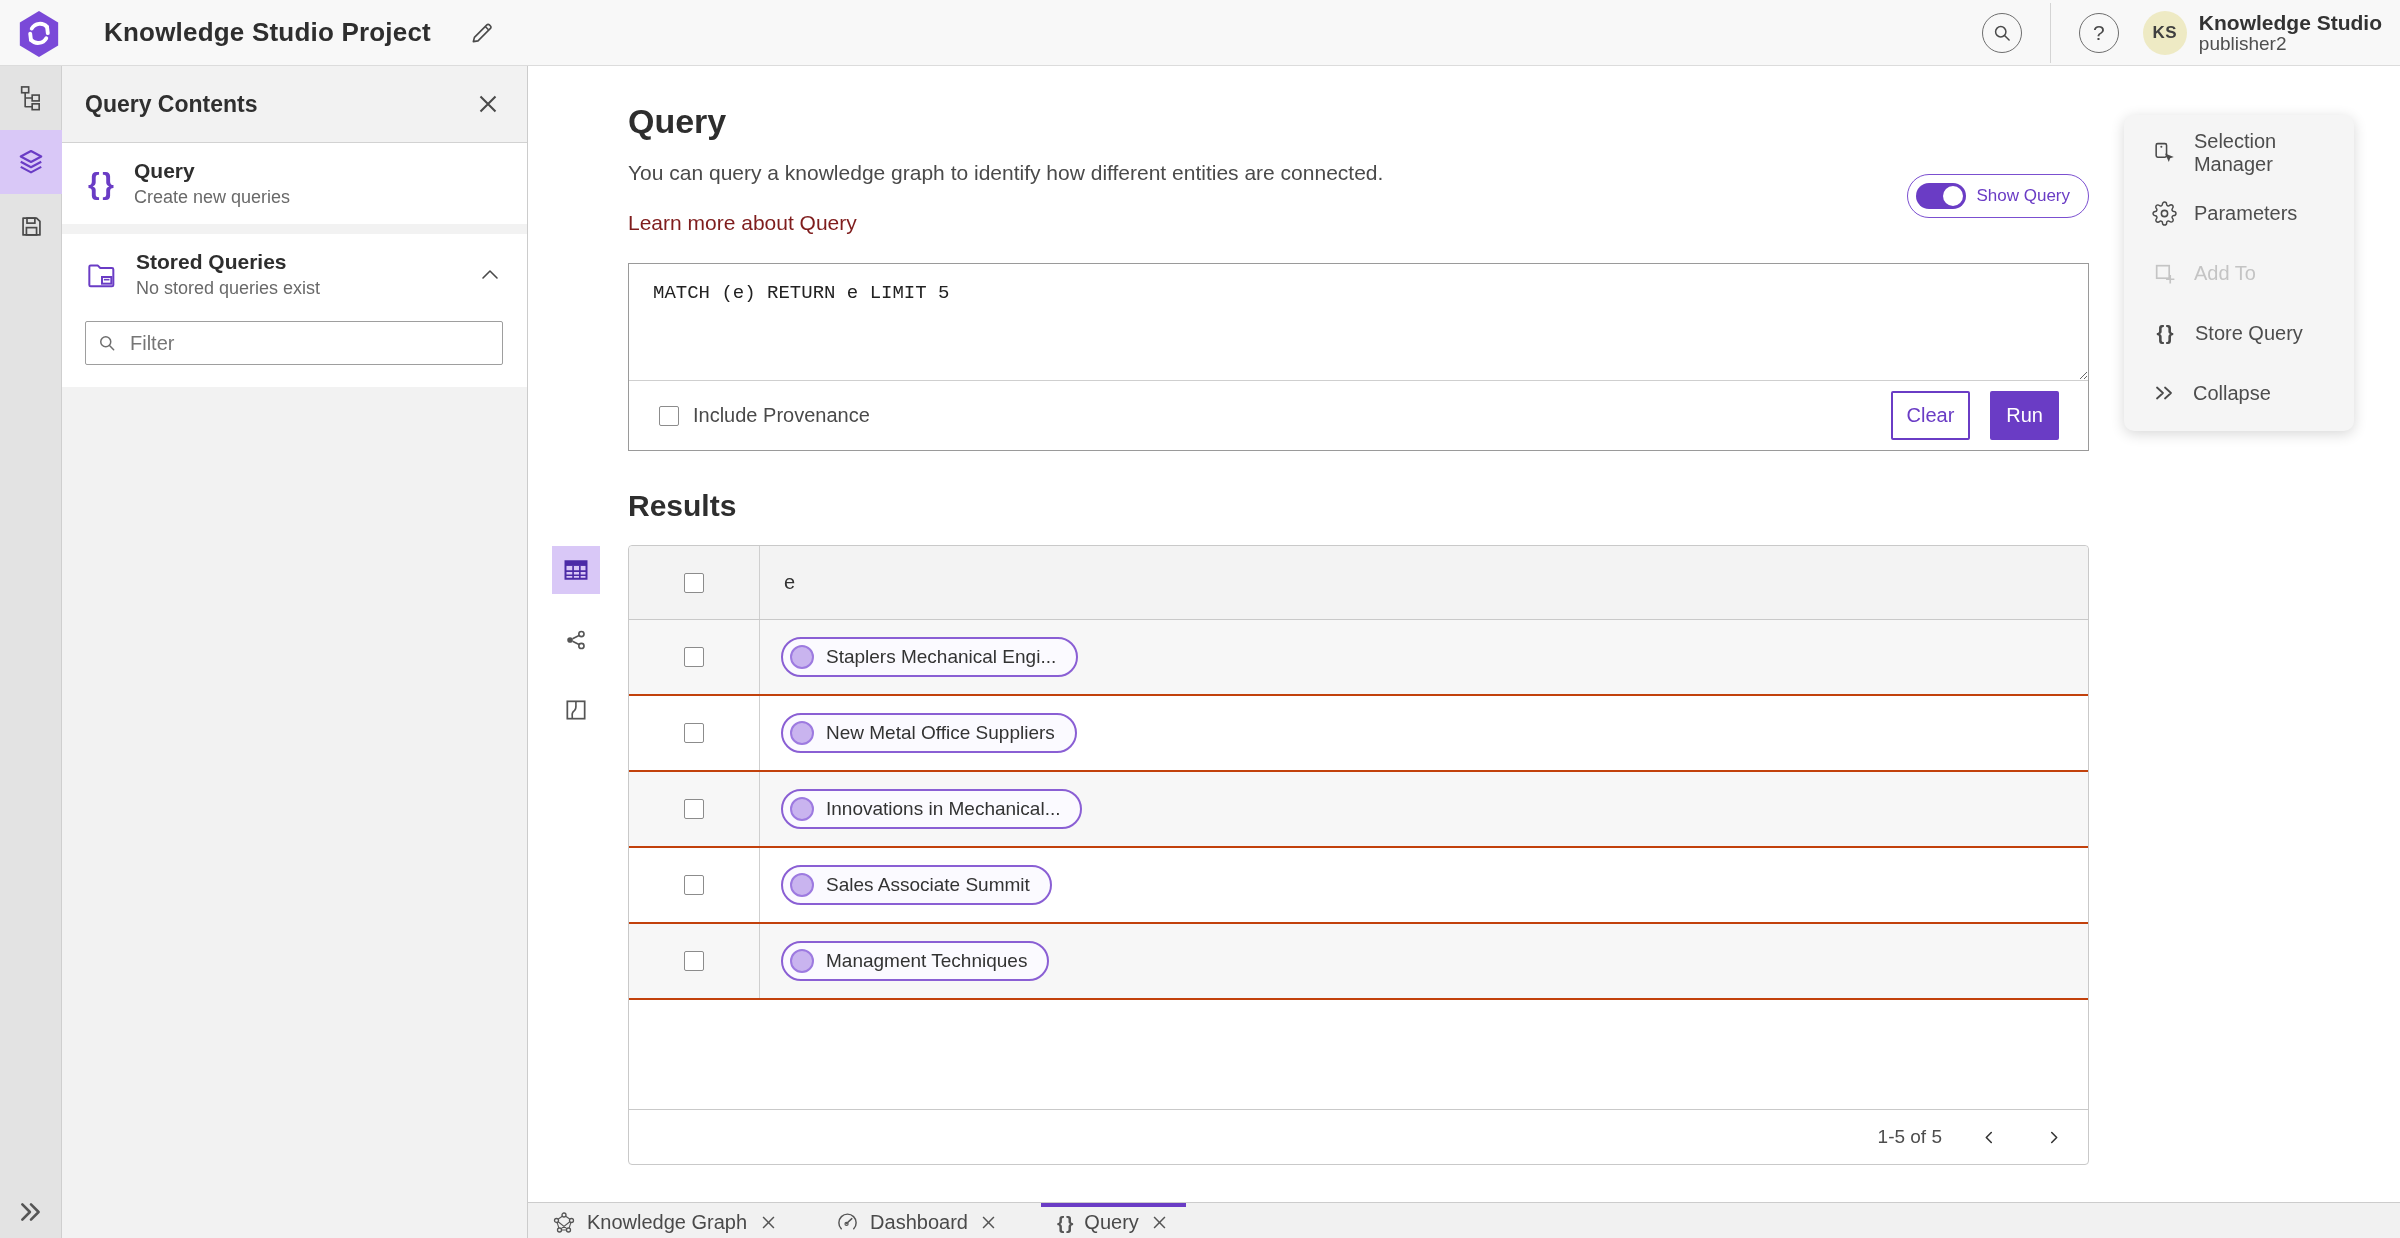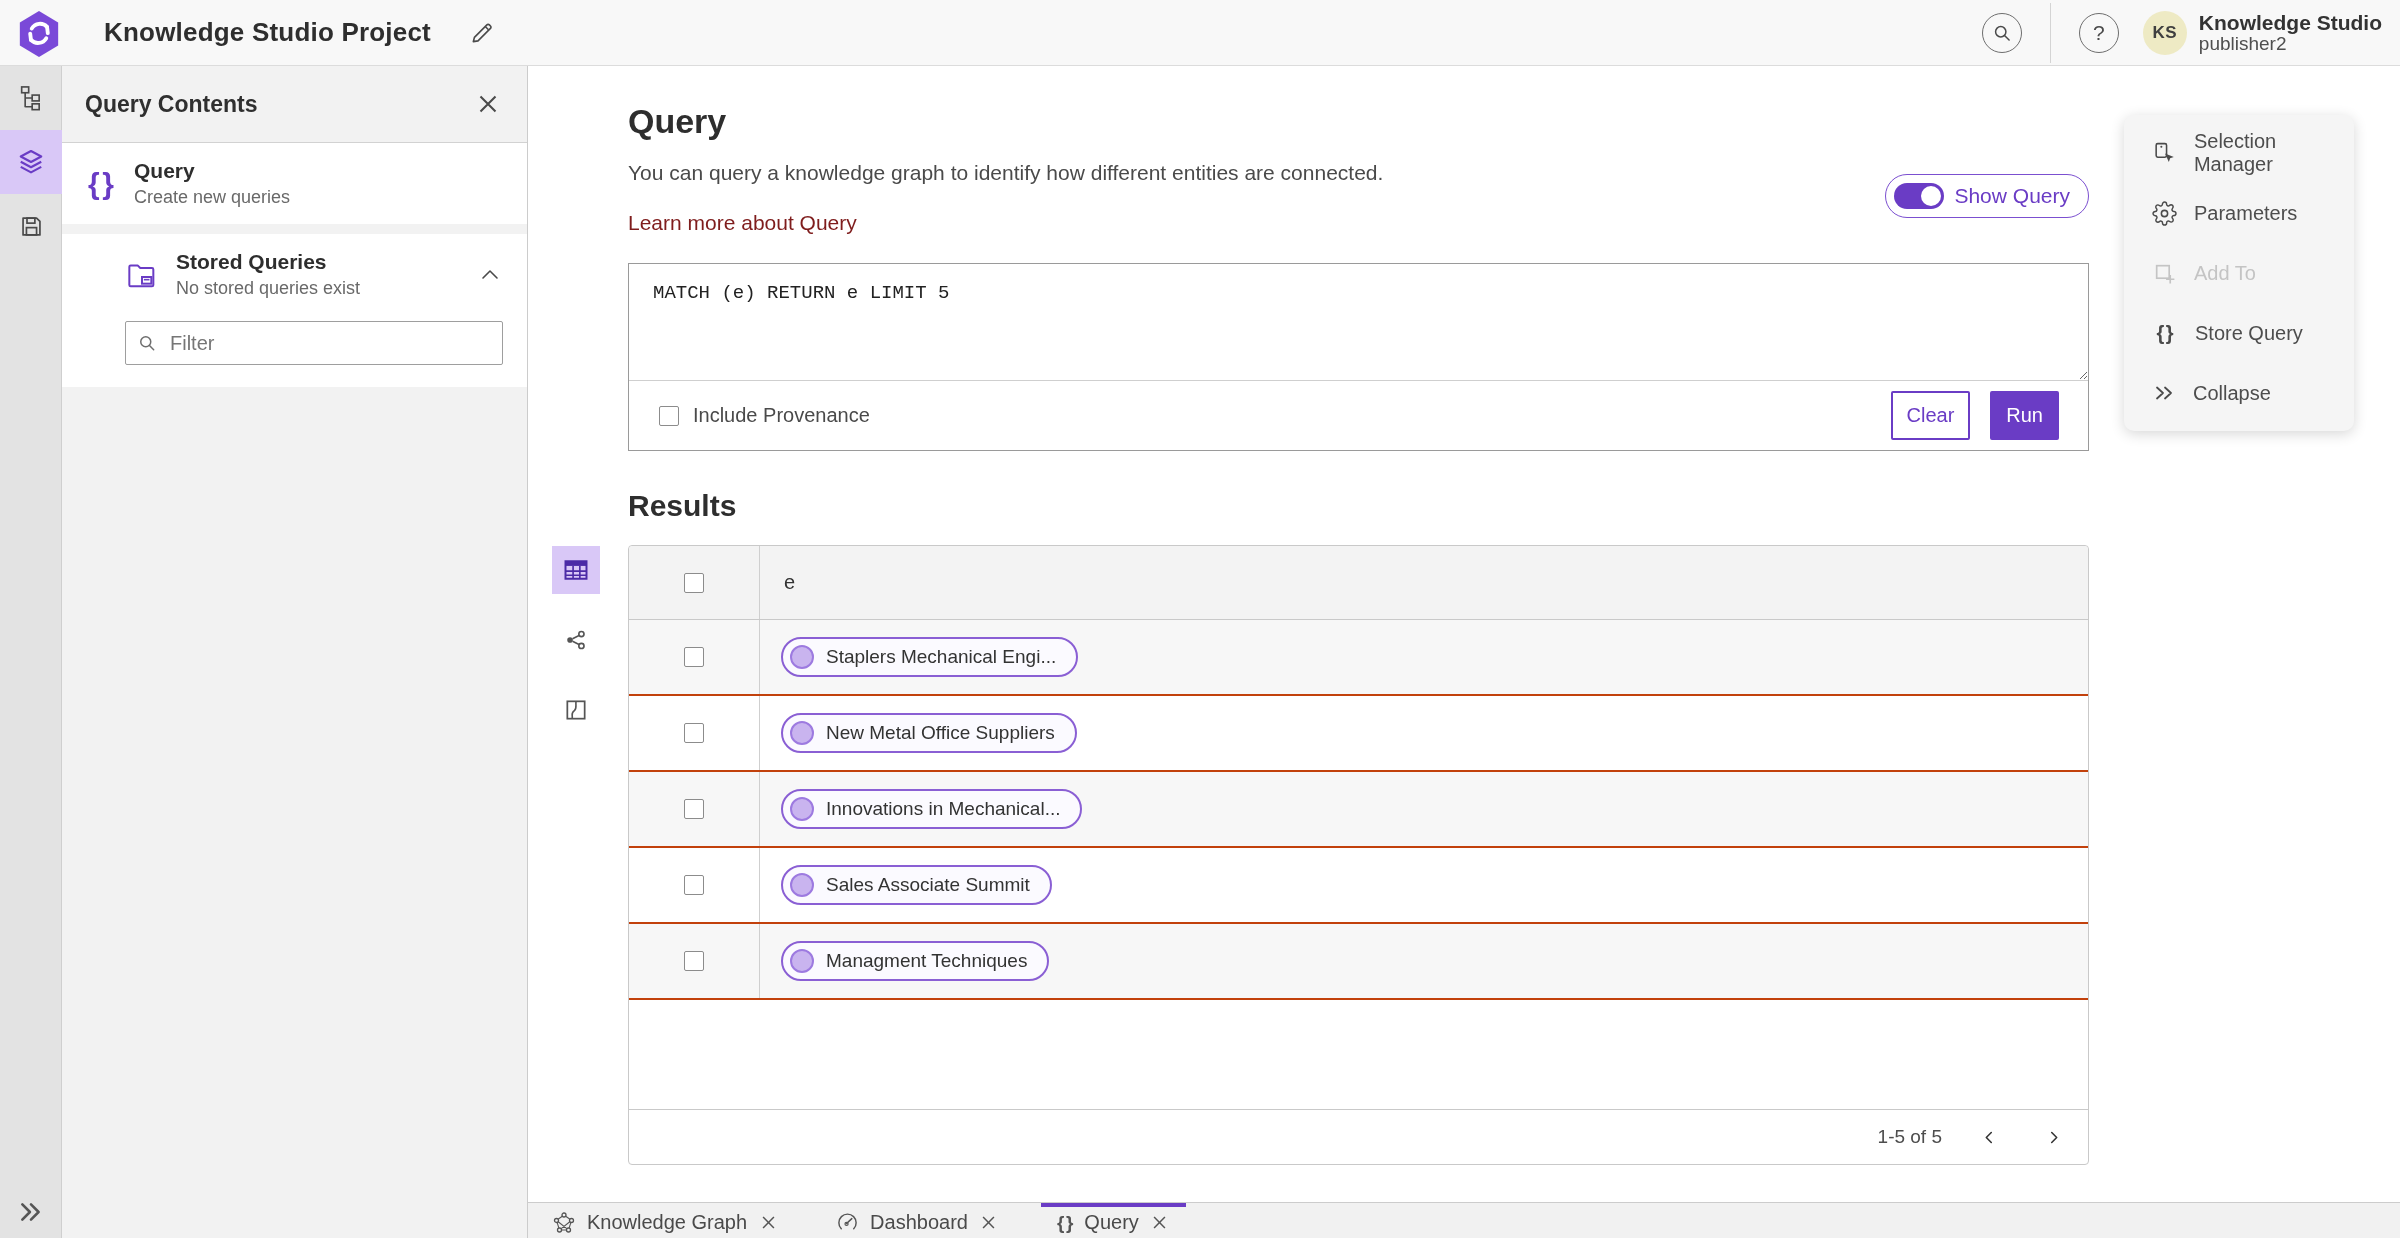--- a/index.html
+++ b/index.html
@@ -41,39 +41,39 @@
   .sp-header{height:76px;display:flex;align-items:center;padding:0 24px 0 23px;box-sizing:border-box;}
   .sp-title{font-size:23px;font-weight:700;color:#2f2f2f;flex:1;}
   .sp-close{width:30px;height:30px;display:flex;align-items:center;justify-content:center;cursor:pointer;}
   .sp-divider{height:1px;background:#d2d2d2;}
   .sp-item{background:#fff;display:flex;align-items:center;padding:16px 24px 16px 24px;gap:18px;cursor:pointer;}
   .sp-item .texts{flex:1;}
   .sp-item-title{font-size:21px;font-weight:600;color:#2e2e2e;margin-bottom:4px;}
   .sp-item-sub{font-size:18px;color:#696969;}
   .sp-gap{height:10px;background:#f2f2f2;}
   .braces-lg{font-size:30px;font-weight:600;color:#6a3cc5;font-family:"Liberation Sans",sans-serif;width:30px;text-align:center;}
-  .stored-section{background:#fff;padding-bottom:22px;padding-left:40px;}
+  .stored-section{background:#fff;padding-bottom:22px;}
   .filter-wrap{margin:6px 24px 0 23px;position:relative;}
   .filter-input{width:100%;height:44px;box-sizing:border-box;border:1px solid #9e9e9e;border-radius:2px;background:#fff;
                 padding:0 12px 0 44px;font-size:20px;color:#333;font-family:"Liberation Sans",sans-serif;outline:none;}
   .filter-input::placeholder{color:#767676;}
   .filter-icon{position:absolute;left:12px;top:12px;}
 
   
   .main{flex:1;position:relative;background:#fff;min-width:0;overflow:hidden;}
   .content{position:absolute;left:100px;top:0;width:1461px;}
   .q-heading{font-size:34px;font-weight:700;color:#2e2e2e;margin:36px 0 20px 0;}
   .q-desc{font-size:21px;color:#4a4a4a;margin:0 0 26px 0;}
   .q-link{font-size:21px;color:#7f1d1d;margin:0 0 28px 0;cursor:pointer;display:inline-block;}
 
   .show-query{position:absolute;top:108px;right:0;height:44px;border:1.5px solid #7b4fd0;border-radius:22px;
               display:flex;align-items:center;padding:0 18px 0 8px;gap:10px;cursor:pointer;background:#fff;box-sizing:border-box;}
   .toggle-track{width:50px;height:26px;background:#6a3cc5;border-radius:13px;position:relative;}
   .toggle-knob{position:absolute;top:3px;right:3px;width:20px;height:20px;border-radius:50%;background:#fff;}
-  .show-query-label{font-size:21px;color:#6a3cc5;text-align:right;}
+  .show-query-label{font-size:17px;color:#6a3cc5;text-align:right;}
 
   .query-panel{border:1px solid #9a9a9a;background:#fff;}
   .query-textarea{display:block;width:100%;height:116px;box-sizing:border-box;border:0;resize:vertical;outline:none;
                   font-family:"Liberation Mono",monospace;font-size:19px;color:#222;padding:16px 24px;line-height:1.45;background:#fff;}
   .query-footer{border-top:1px solid #cfcfcf;height:70px;display:flex;align-items:center;padding:0 29px 0 30px;gap:14px;box-sizing:border-box;}
   .checkbox{width:20px;height:20px;border:1.5px solid #8c8c8c;border-radius:2px;background:#fff;box-sizing:border-box;cursor:pointer;flex:0 0 auto;}
   .prov-label{font-size:20px;color:#4a4a4a;}
   .footer-spacer{flex:1;}
   .btn{height:49px;min-width:64px;padding:0 14px;font-size:20px;border-radius:2px;display:flex;align-items:center;
        justify-content:center;cursor:pointer;box-sizing:border-box;font-family:"Liberation Sans",sans-serif;}

